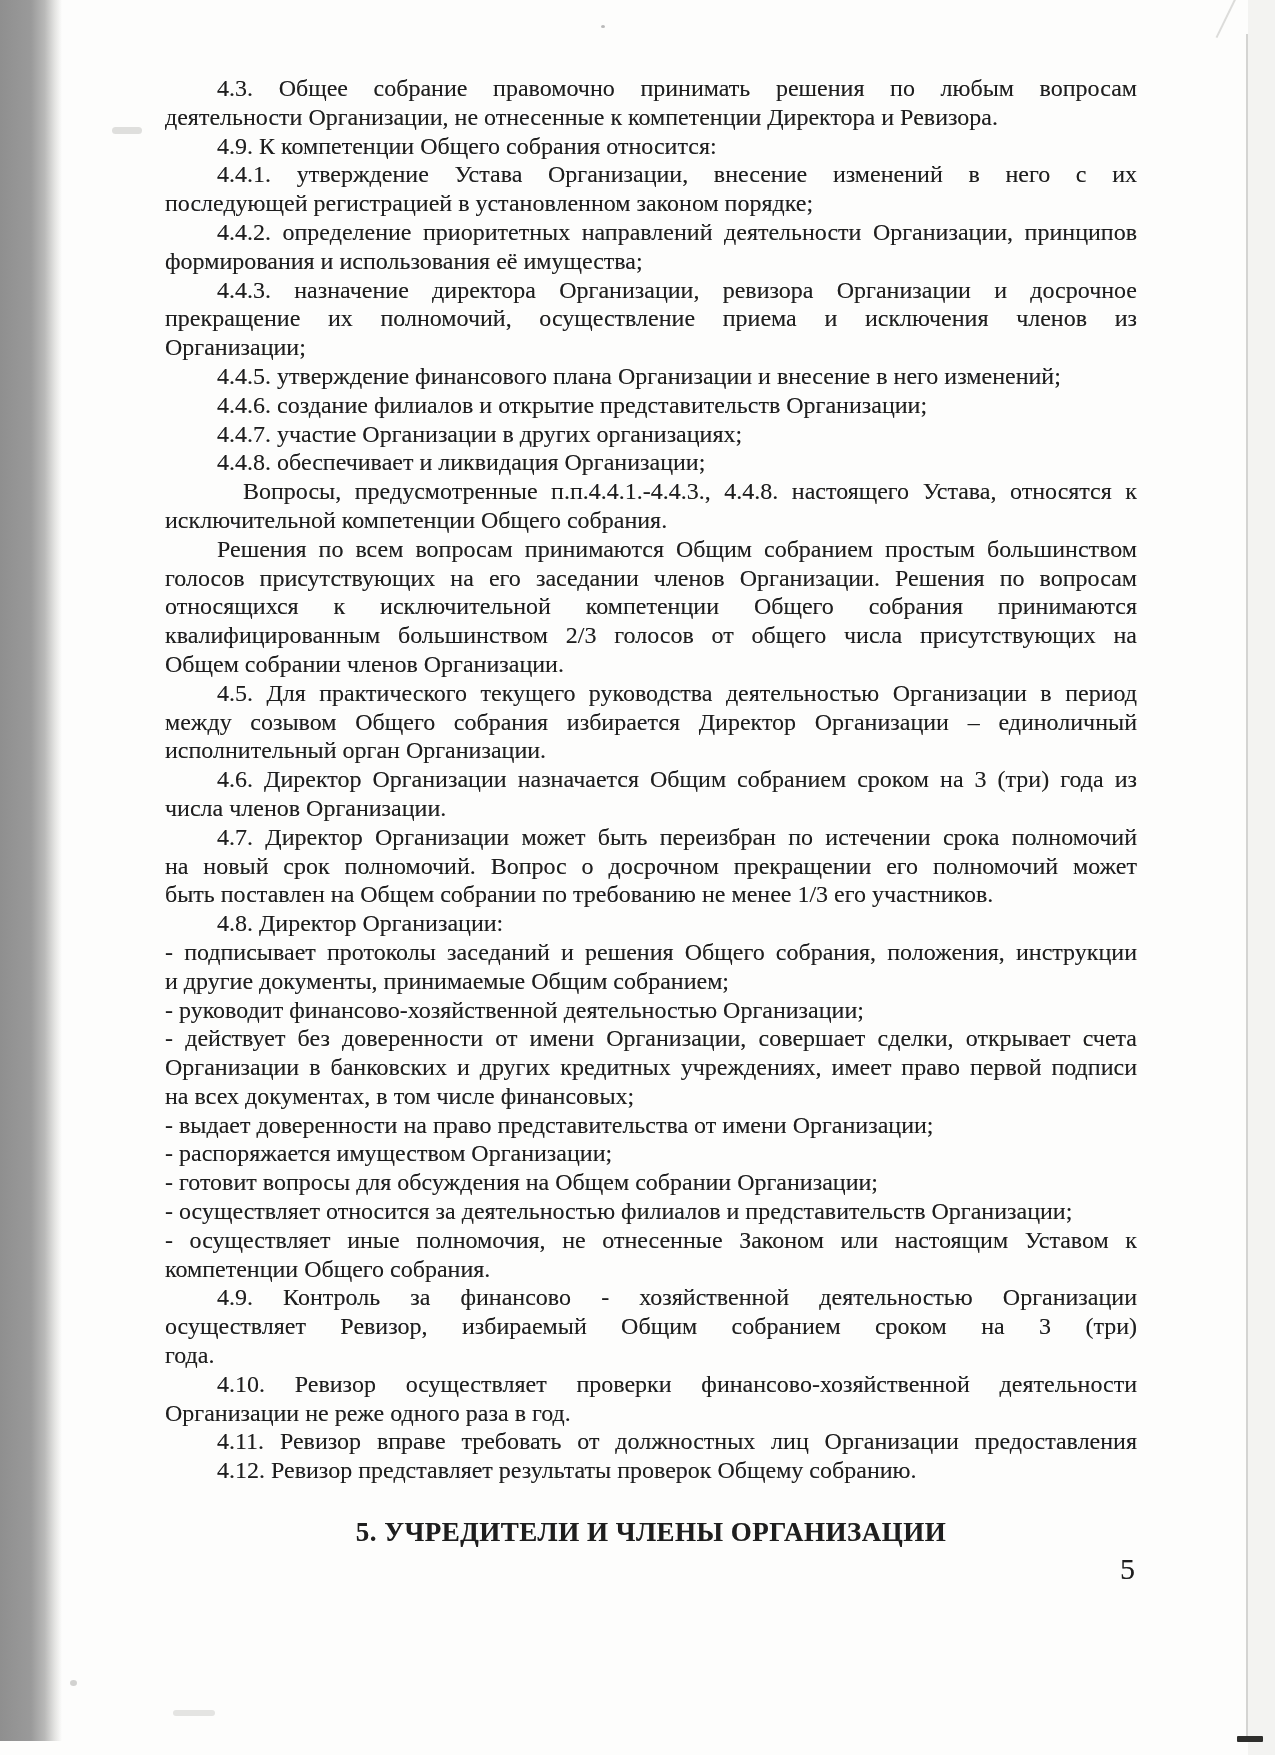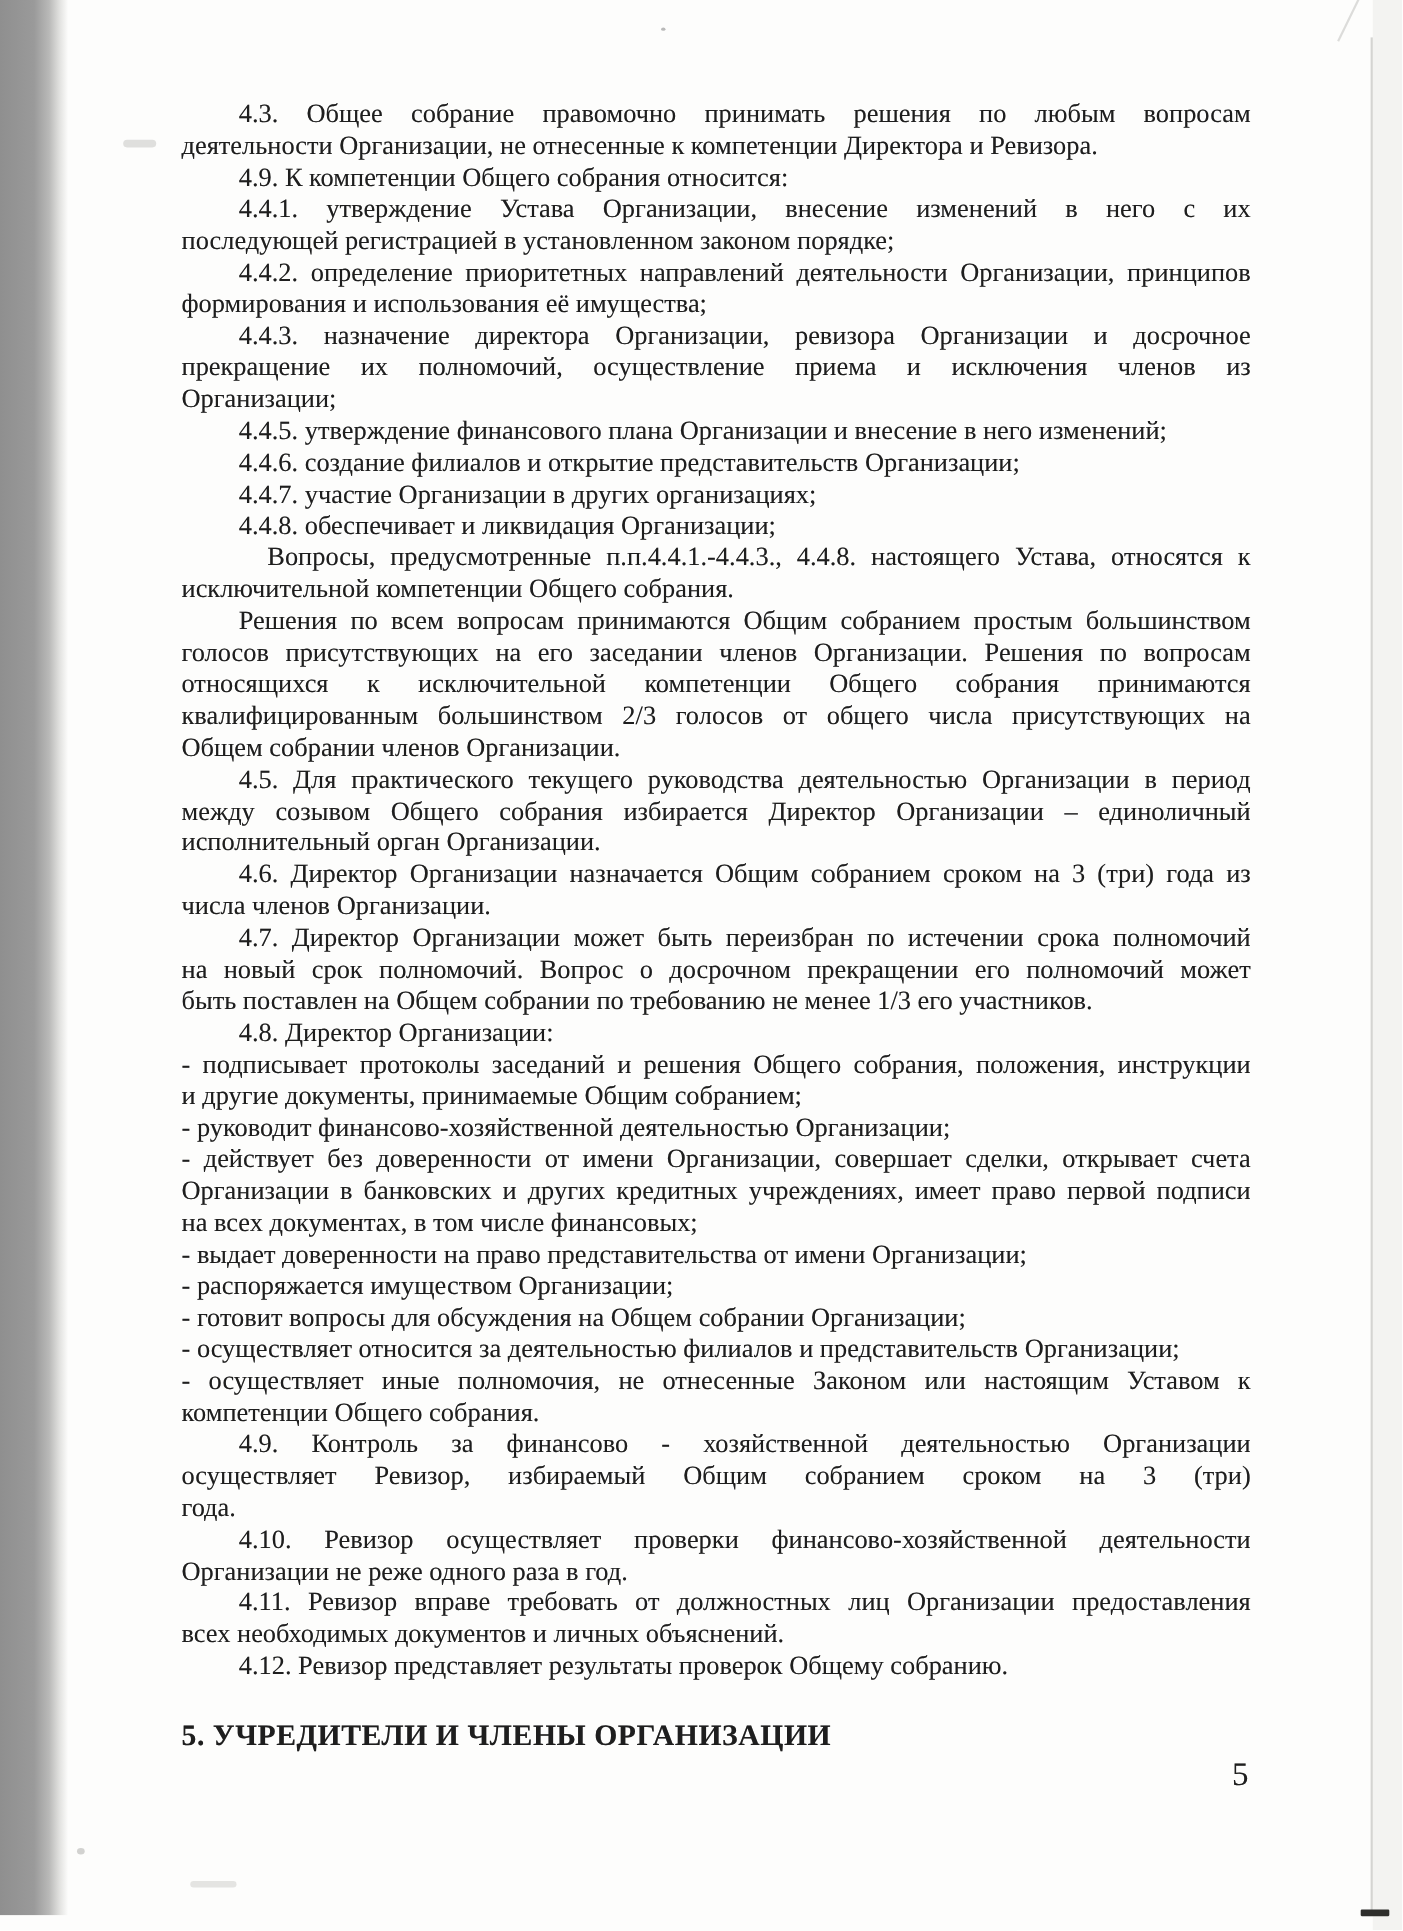--- a/index.html
+++ b/index.html
@@ -17,29 +17,29 @@
   .right-edge-shade{position:absolute;left:1248px;top:0;width:27px;height:1755px;background:#f3f3f1;}
   .corner-notch{position:absolute;left:1226px;top:-8px;width:2px;height:48px;background:#dcdcda;transform:rotate(26deg);}
   .bottom-dash{position:absolute;left:1237px;top:1736px;width:26px;height:6px;background:#2e2e2c;border-radius:1px;}
   .speck{position:absolute;border-radius:50%;}
   .speck.s1{left:601px;top:25px;width:4px;height:3px;background:#b9b9b9;}
   .speck.s2{left:112px;top:127px;width:30px;height:7px;background:#dfdfdd;border-radius:4px;}
   .speck.s3{left:70px;top:1680px;width:7px;height:6px;background:#d2d2d0;}
   .speck.s4{left:173px;top:1710px;width:42px;height:6px;background:#e4e4e2;border-radius:4px;}
   
   .content{
-    position:absolute;left:165px;top:90px;width:972px;
+    position:absolute;left:165px;top:74px;width:972px;
     font-size:24px;line-height:28.8px;
     text-shadow:0 0 0.6px rgba(40,40,40,0.45);
   }
   .line{text-align:justify;text-align-last:justify;}
   .line.last{text-align-last:left;}
   .line.ind1{padding-left:52px;}
   .line.ind2{padding-left:78px;}
-  .heading{margin-top:33px;font-weight:bold;font-size:27px;letter-spacing:0.5px;}
+  .heading{margin-top:33px;text-align:center;font-weight:bold;font-size:27px;letter-spacing:0.5px;}
   .pagenum{text-align:right;font-size:30px;margin-top:8px;padding-right:2px;}
 </style>
 </head>
 <body>
 
 <div class="page">
   <div class="binding"></div>
   <div class="right-edge-shade"></div>
   <div class="right-edge-line"></div>
   <div class="corner-notch"></div>
@@ -143,21 +143,20 @@
           <div class="line ind1">4.9. Контроль за финансово - хозяйственной деятельностью Организации</div>
           <div class="line">осуществляет Ревизор, избираемый Общим собранием сроком на 3 (три)</div>
           <div class="line last">года.</div>
         </div>
         <div>
           <div class="line ind1">4.10. Ревизор осуществляет проверки финансово-хозяйственной деятельности</div>
           <div class="line last">Организации не реже одного раза в год.</div>
         </div>
         <div>
           <div class="line ind1">4.11. Ревизор вправе требовать от должностных лиц Организации предоставления</div>
-          <div class="line last">всех необходимых документов и личных объяснений.</div>
         </div>
         <div>
           <div class="line last ind1">4.12. Ревизор представляет результаты проверок Общему собранию.</div>
         </div>
       </div>
     <div class="heading">5. УЧРЕДИТЕЛИ И ЧЛЕНЫ ОРГАНИЗАЦИИ</div>
     <div class="pagenum">5</div>
   </div>
 </div>
 

